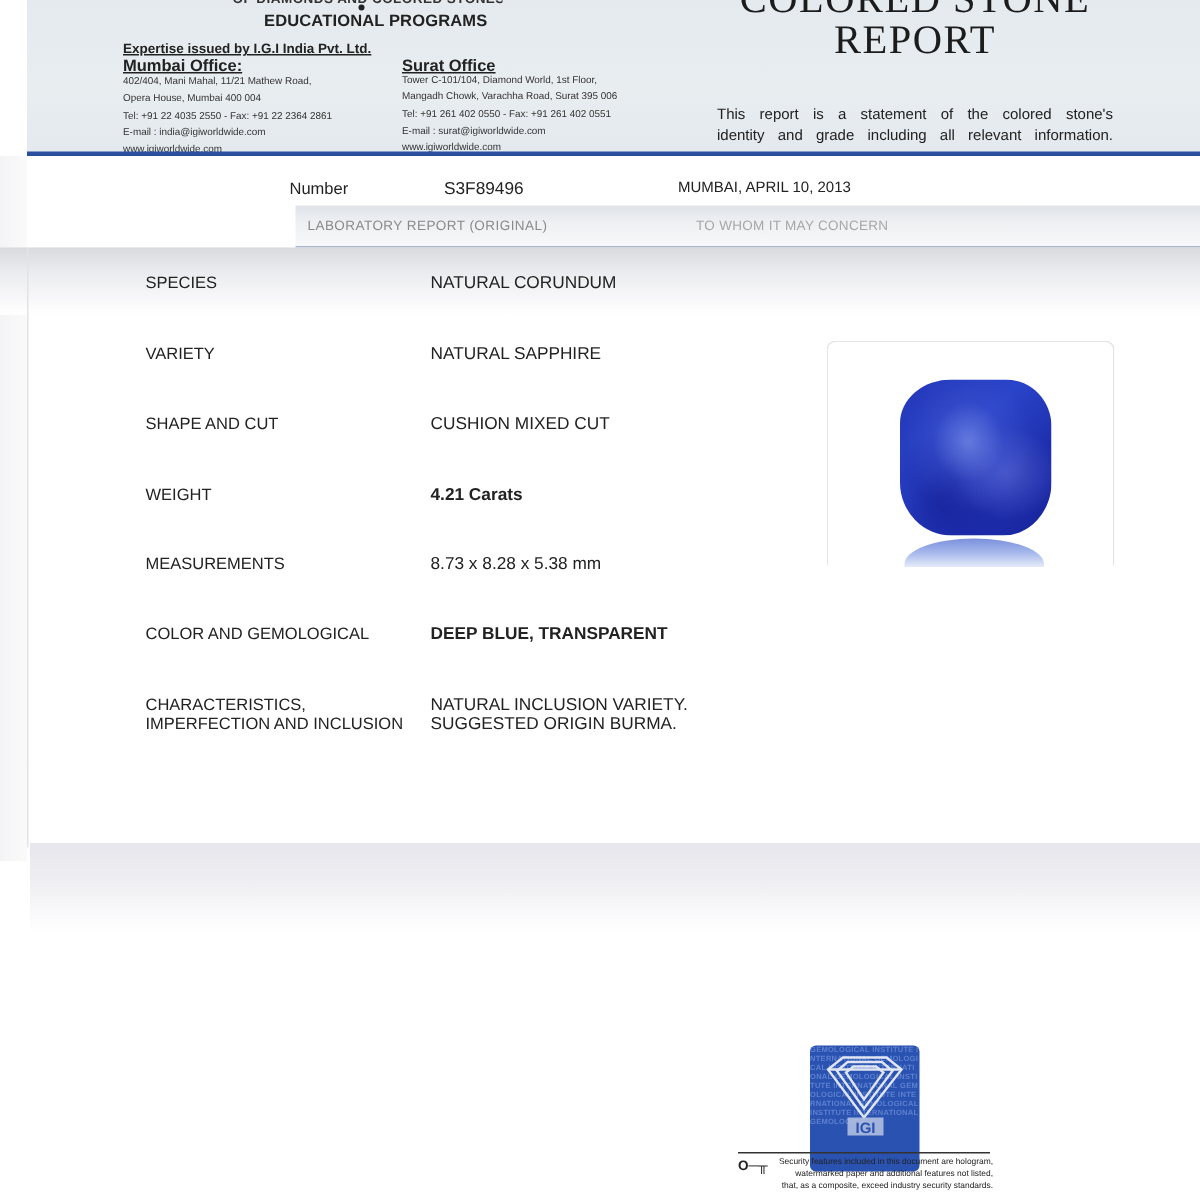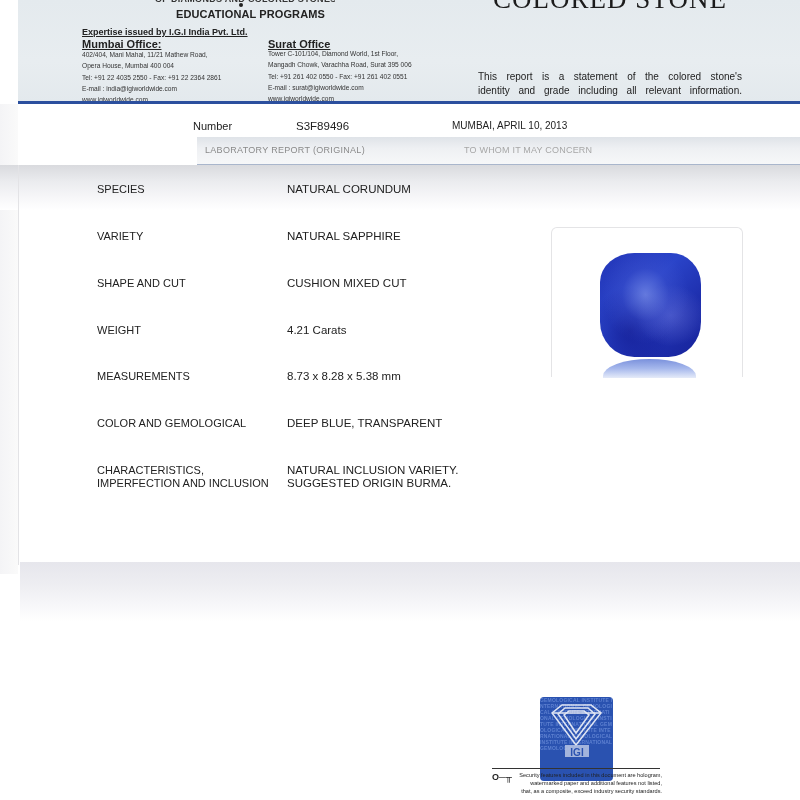--- a/index.html
+++ b/index.html
@@ -87,21 +87,21 @@
       background: linear-gradient(180deg, #e6e6ec 0%, #eeeef2 40%, #f8f8fa 75%, #ffffff 100%);
     }
 
     
     .row-label {
       position: absolute; left: 97px; font-size: 11px; line-height: 13px; color: #222;
     }
     .row-value {
       position: absolute; left: 287px; font-size: 11.5px; line-height: 13px; color: #222;
     }
-    .row-value.bold { font-weight: normal; }
+    .row-value.bold { font-weight: bold; }
     .multi { line-height: 13.3px; }
 
     
     .gem-frame {
       position: absolute; left: 551px; top: 227px; width: 192px; height: 150px;
       border: 1px solid #e4e4e6; border-bottom: none; border-radius: 6px 6px 0 0;
       background: #ffffff;
     }
     .gem {
       position: absolute; left: 600px; top: 253px; width: 101px; height: 104px;
@@ -163,20 +163,21 @@
 <div class="office-lines surat-lines">
   <div>Tower C-101/104, Diamond World, 1st Floor,</div>
   <div>Mangadh Chowk, Varachha Road, Surat 395 006</div>
   <div>Tel: +91 261 402 0550 - Fax: +91 261 402 0551</div>
   <div>E-mail : surat@igiworldwide.com</div>
   <div>www.igiworldwide.com</div>
 </div>
 
 <div class="report-title">
   <div>COLORED STONE</div>
+  <div>REPORT</div>
 </div>
 <div class="report-desc">
   <span>This report is a statement of the colored stone's</span>
   <span>identity and grade including all relevant information.</span>
 </div>
 <div class="header-rule"></div>
 
 <div class="num-label">Number</div>
 <div class="num-value">S3F89496</div>
 <div class="place-date">MUMBAI, APRIL 10, 2013</div>

